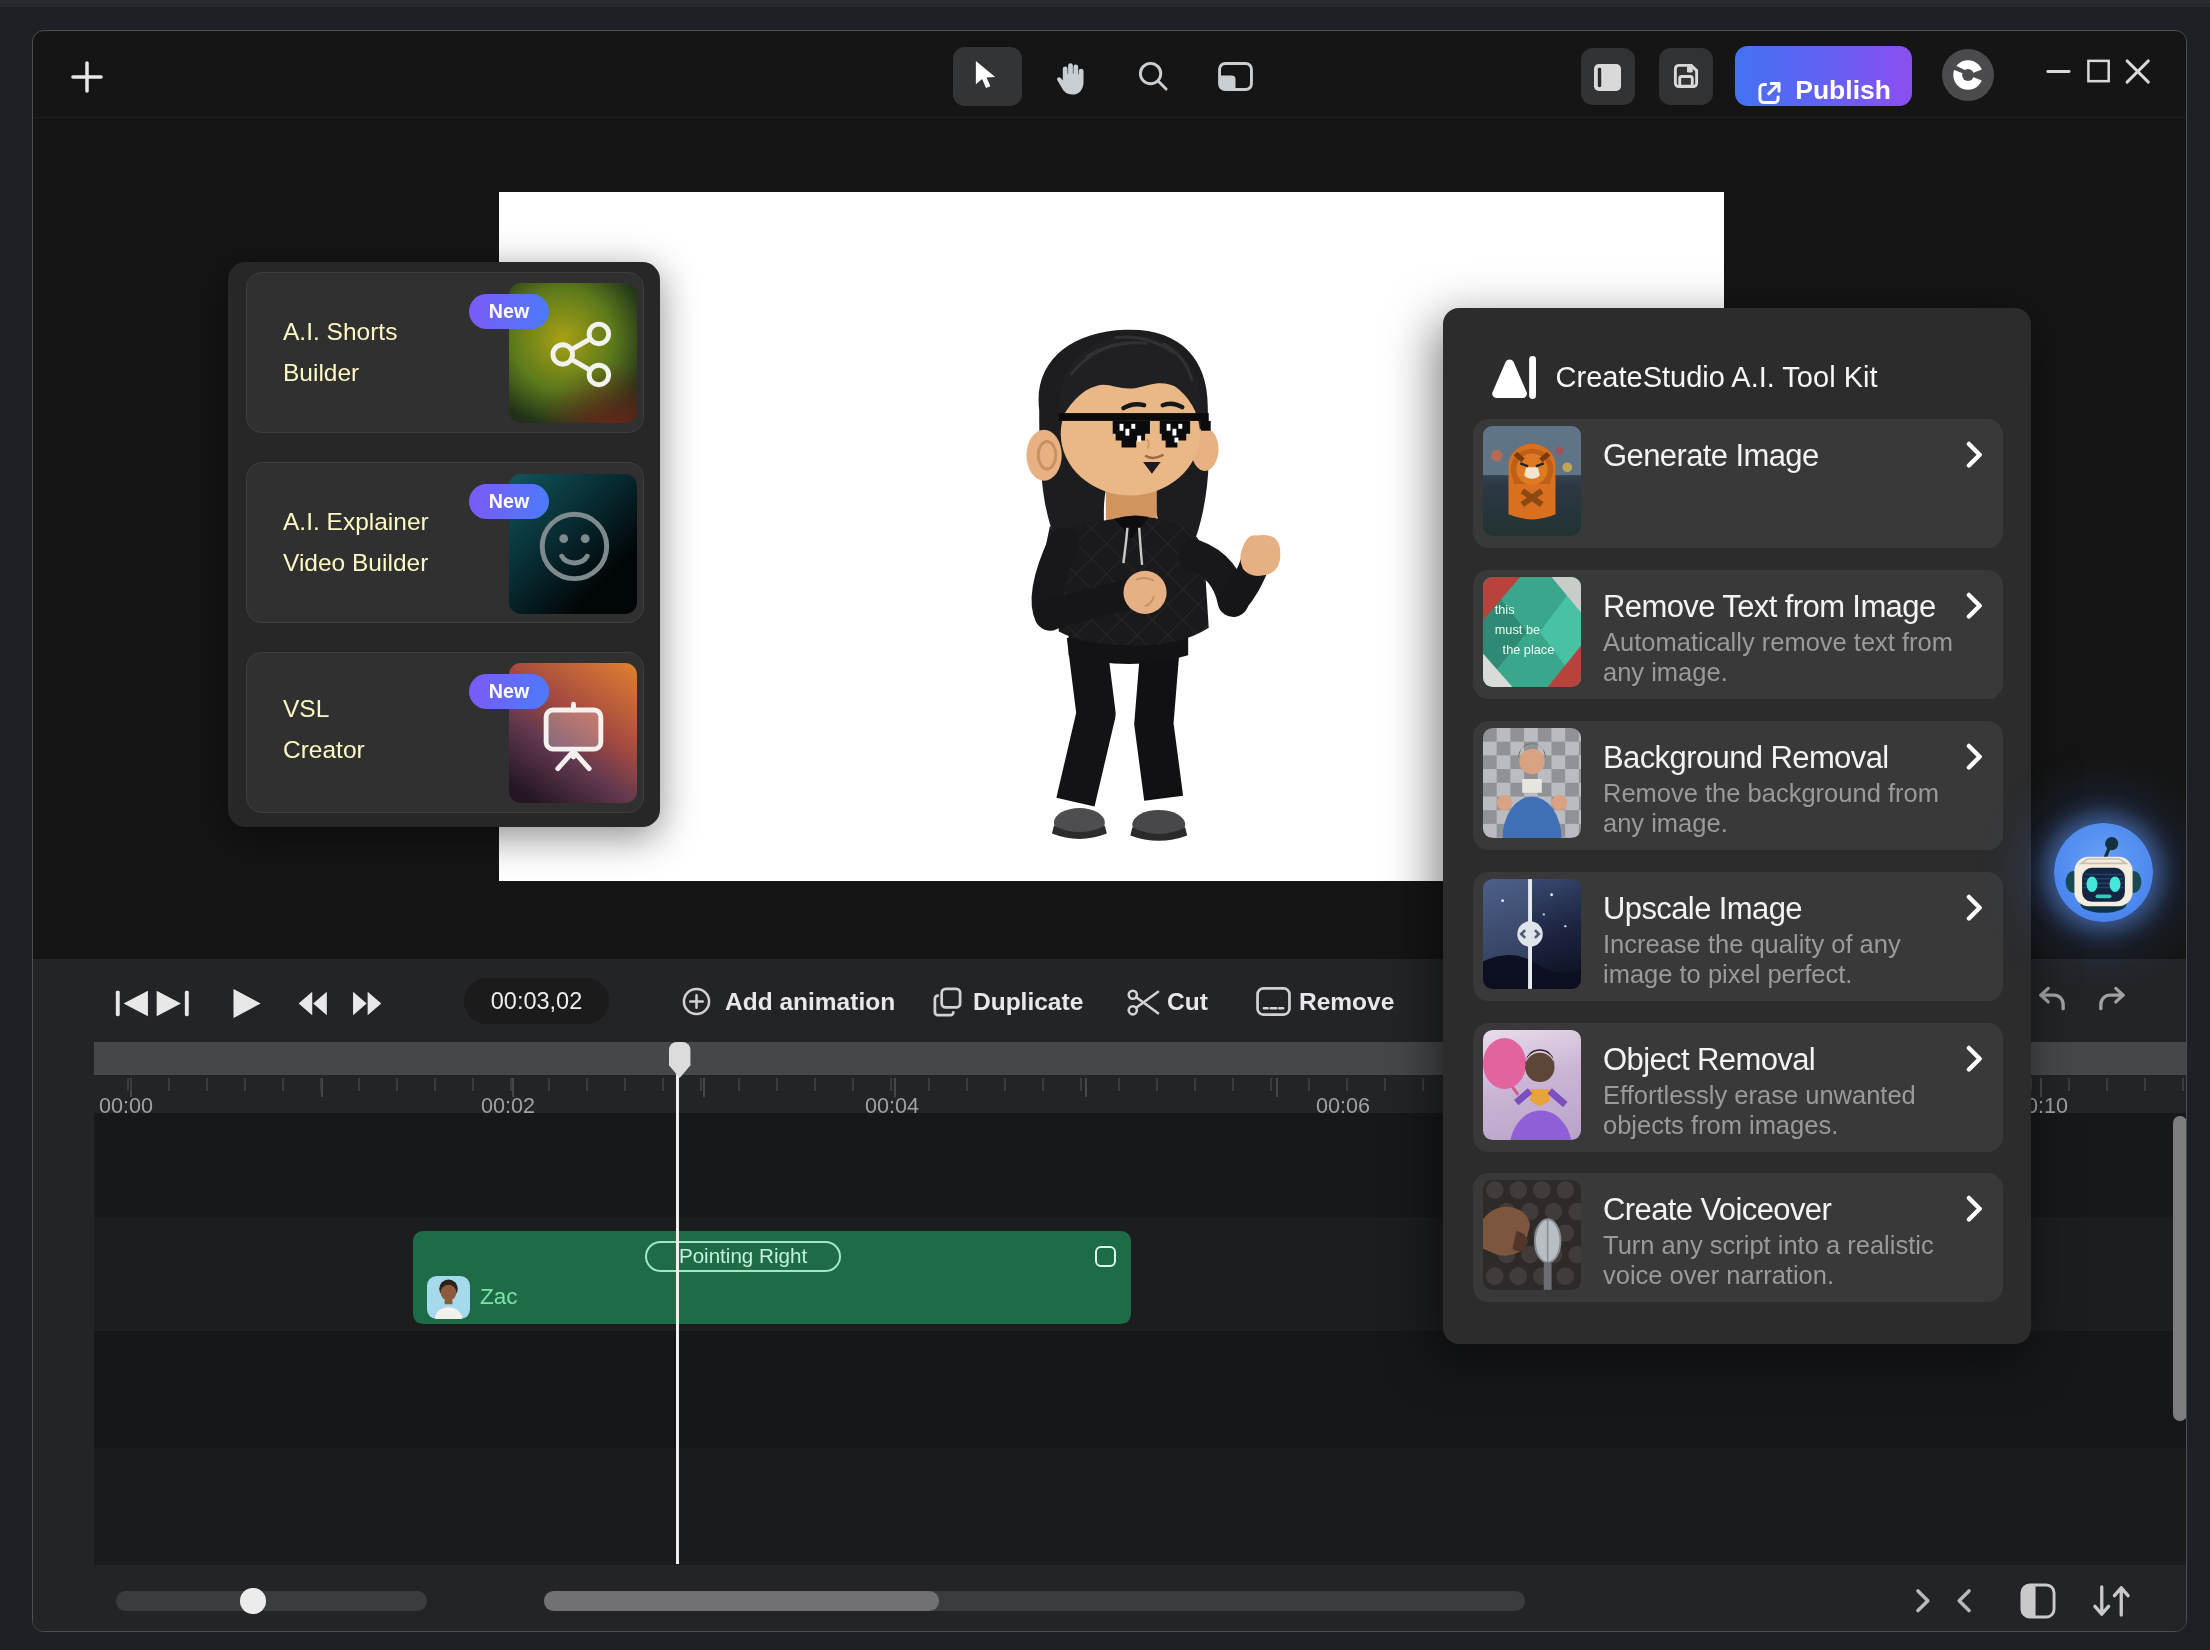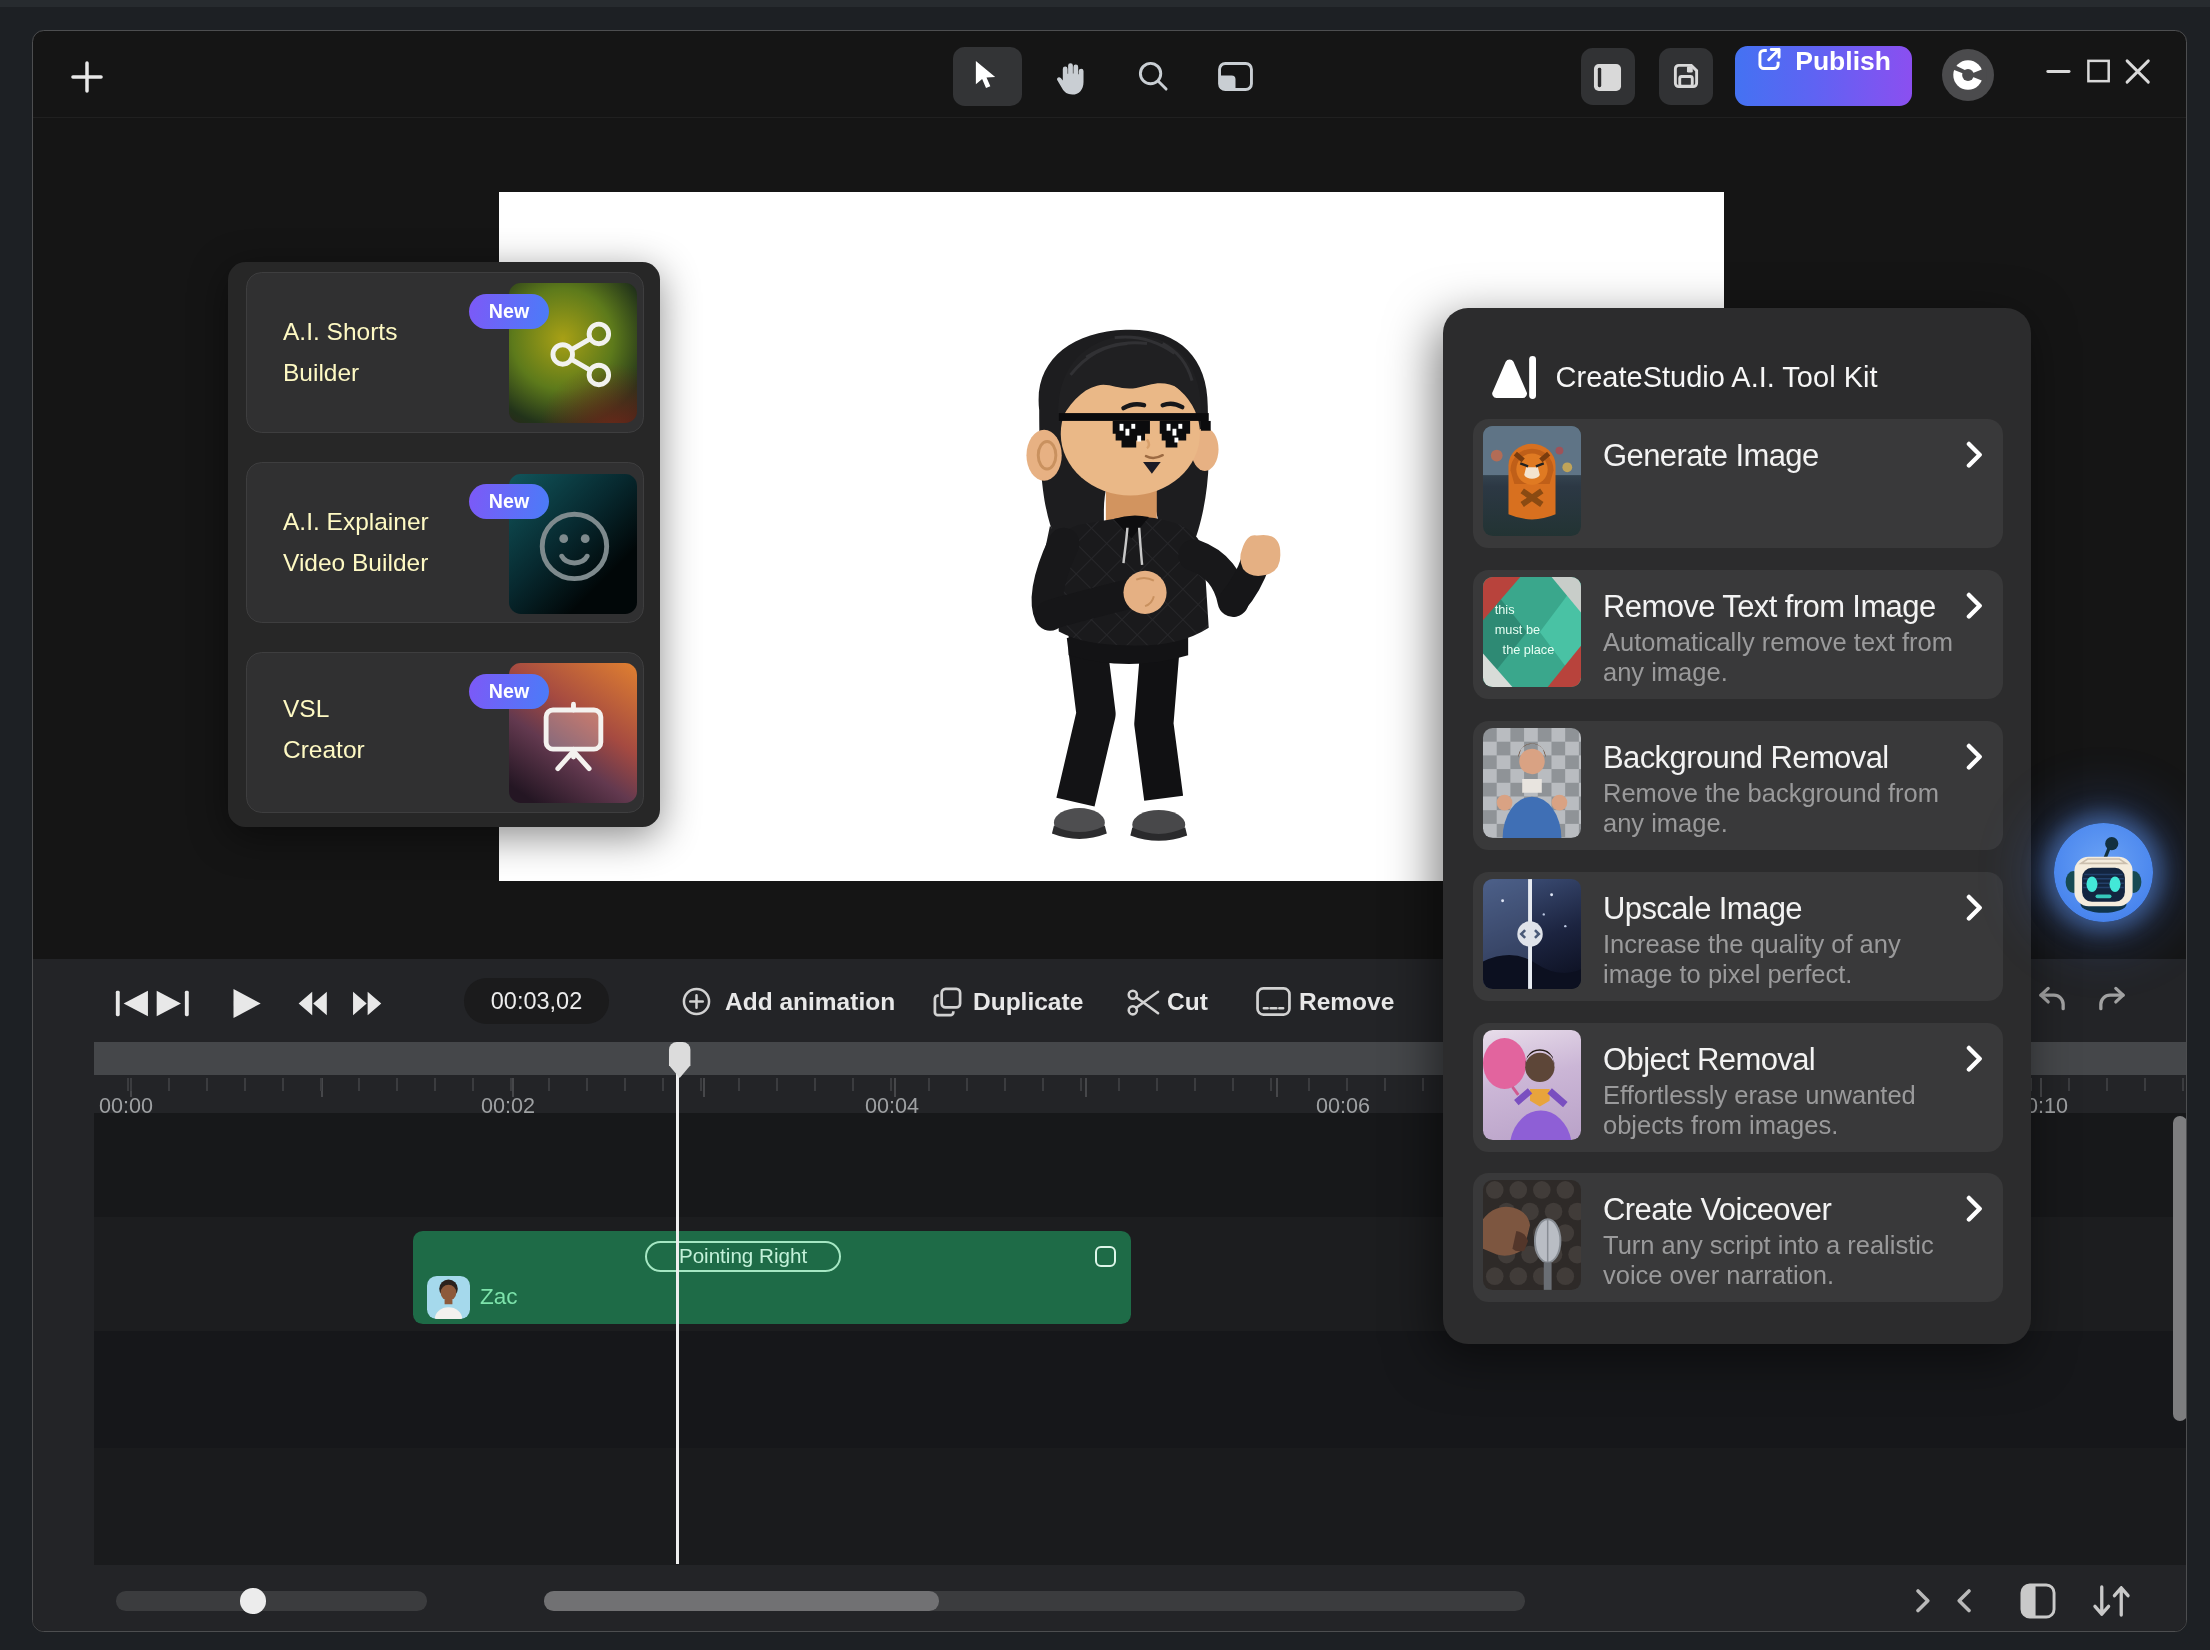--- a/index.html
+++ b/index.html
@@ -9,39 +9,39 @@
   #win { left:32px; top:30px; width:2155px; height:1602px; background:#151515; border:1px solid #4d4e50; border-radius:11.8px; overflow:hidden; }
   #wi { left:-33px; top:-31px; width:2210px; height:1651px; }
   svg { display:block; }
 
   
   #cursorbtn { left:953px; top:47px; width:69px; height:59px; background:#333436; border-radius:11.8px; }
   #panelbtn { left:1581px; top:48px; width:54px; height:57px; background:#313234; border-radius:11.8px; }
   #savebtn { left:1659px; top:48px; width:54px; height:57px; background:#313234; border-radius:11.8px; }
   #publish { left:1735px; top:46px; width:177px; height:60px; border-radius:12.7px;
      background:linear-gradient(90deg,#4472f2 0%, #5f63f3 45%, #8b4ff0 100%);
-     display:flex; align-items:flex-start; justify-content:center; gap:12.7px;
+     display:flex; align-items:flex-end; justify-content:center; gap:12.7px;
      color:#fff; font-size:26.5px; font-weight:bold; }
   #cslogo { left:1942px; top:49px; width:52px; height:52px; border-radius:50%; background:#4b4b4d; }
   #topdiv { left:33px; top:117px; width:2153px; height:1px; background:rgba(255,255,255,0.05); }
 
   
   #canvas { left:499px; top:192px; width:1225px; height:689px; background:#fff; }
 
   
   #lpanel { left:228px; top:262px; width:432px; height:565px; background:#272727; border-radius:17.6px; box-shadow:0 9.8px 39px rgba(0,0,0,0.45); }
   .lcard { position:absolute; left:246px; width:398px; height:161px; background:#303031; border:1px solid #3e3e3f; border-radius:15.7px; }
   .lcard .txt { position:absolute; left:36px; top:38px; color:#fef9c3; font-size:24.5px; line-height:41px; }
   .lthumb { position:absolute; left:262px; top:9.8px; width:128px; height:140px; border-radius:11.8px; overflow:hidden; }
   .newbadge { position:absolute; left:222px; top:20.6px; width:80px; height:35px; border-radius:17.6px;
      background:linear-gradient(100deg,#7d59f7, #4a7cf8); color:#fff; font-size:19.6px; font-weight:bold;
      display:flex; align-items:center; justify-content:center; z-index:3; }
 
   
-  #tkpanel { left:1443px; top:308px; width:588px; height:1036px; background:#2c2c2d; border-radius:25px; box-shadow:-7.8px 13.7px 49px rgba(0,0,0,0.5); }
+  #tkpanel { left:1443px; top:308px; width:588px; height:1036px; background:#2c2c2d; border-radius:16px; box-shadow:-7.8px 13.7px 49px rgba(0,0,0,0.5); }
   #tkhead { position:absolute; left:48px; top:47px; display:flex; align-items:center; gap:19.6px; color:#f7f7f7; font-size:29px; }
   .tkitem { position:absolute; left:30px; width:530px; height:129px; background:#39393a; border-radius:15.7px; }
   .tkthumb { position:absolute; left:9.8px; top:7px; width:98px; height:110px; border-radius:9.8px; overflow:hidden; }
   .tktitle { position:absolute; left:130px; top:18.6px; font-size:31px; letter-spacing:-0.6px; color:#f3f3f3; white-space:nowrap; }
   .tkdesc { position:absolute; left:130px; top:57px; font-size:25.5px; line-height:30px; color:#9a9a9b; }
   .tkchev { position:absolute; right:19.6px; top:21.6px; }
 
   
   #robot { left:2054px; top:823px; width:99px; height:99px; border-radius:50%;
      background:radial-gradient(circle at 50% 42%, #6aa2f5, #4a86ee 70%, #3d76e0);

